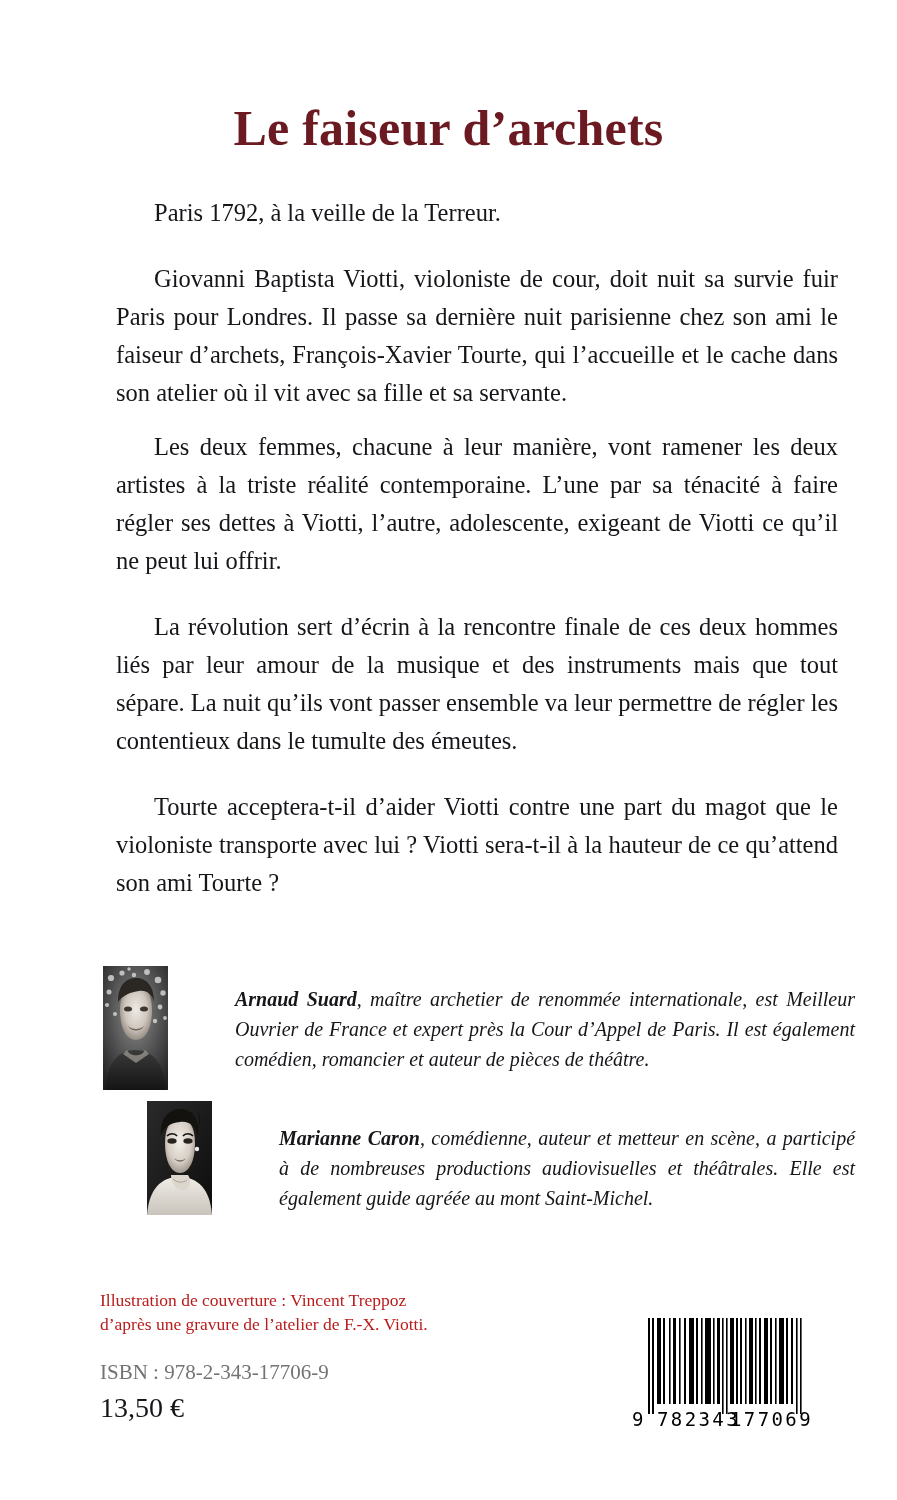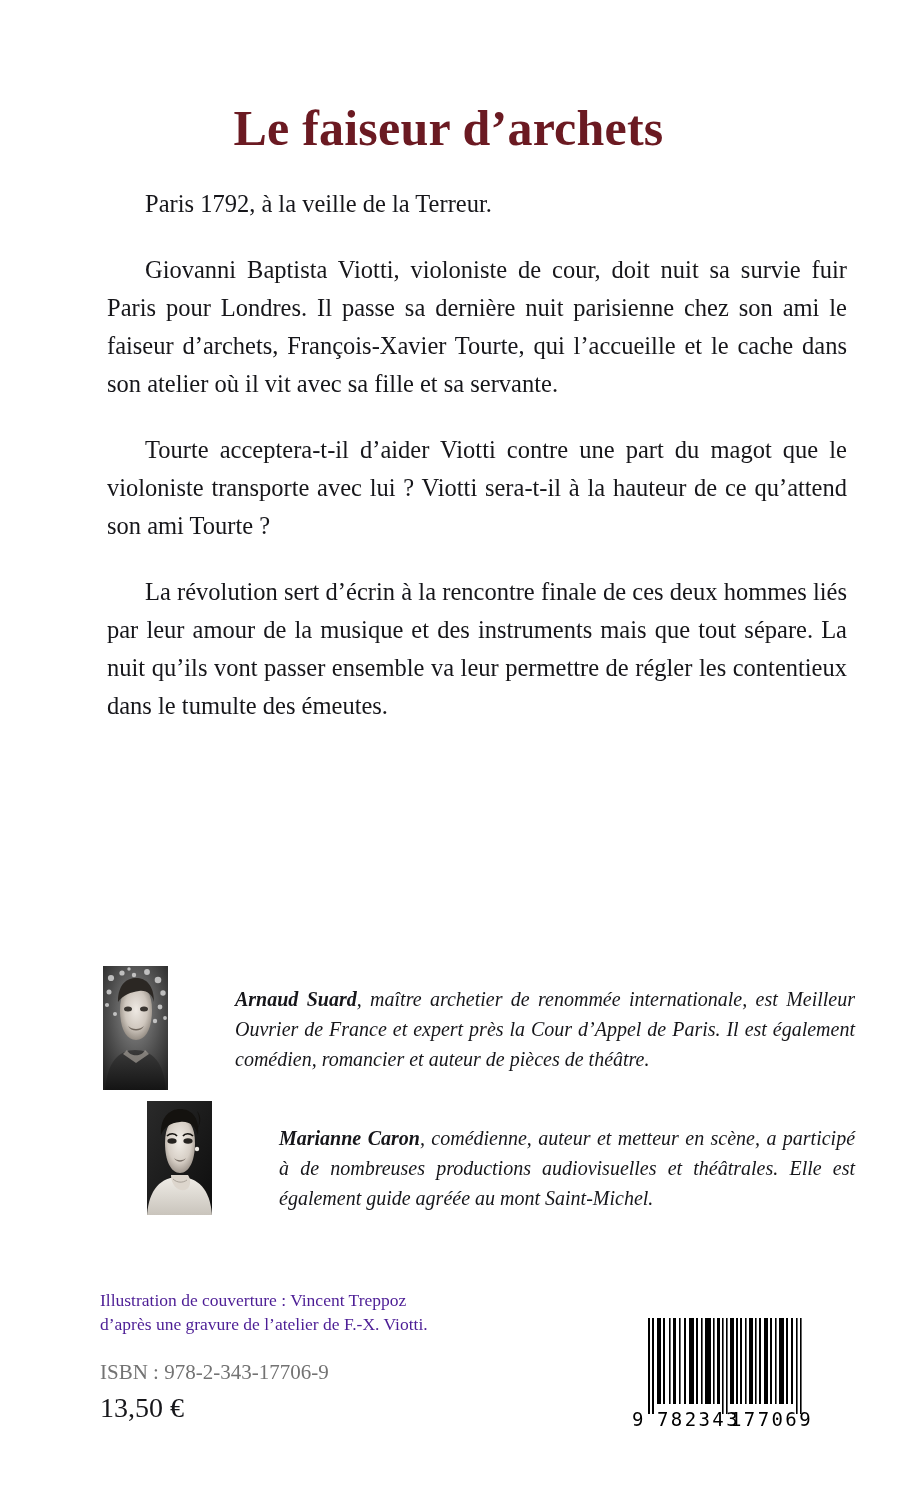--- a/index.html
+++ b/index.html
@@ -39,21 +39,21 @@
   }
 
   
   .blurb {
     position: absolute;
     top: 178px;
     left: 100px;
     width: 754px;
   }
   .blurb p {
-    margin: 7px;
+    margin: 16px;
     font-size: 24.5px;
     line-height: 38px;
     text-align: justify;
     text-indent: 38px;
     color: #16161a;
     hyphens: none;
   }
   .blurb p.gap-lg { margin-top: 28px; }
   .blurb p.gap-sm { margin-top: 0px; }
   .blurb p.noindent { text-indent: 38px; }
@@ -99,21 +99,21 @@
   }
 
   
   .credit {
     position: absolute;
     top: 1288px;
     left: 100px;
     width: 470px;
     font-size: 17.5px;
     line-height: 24px;
-    color: #4c1d95;
+    color: #b91c1c;
   }
   .isbn {
     position: absolute;
     top: 1358px;
     left: 100px;
     font-size: 21px;
     line-height: 28px;
     color: #737373;
   }
   .price {
@@ -139,22 +139,23 @@
 </head>
 <body>
 
 <div class="page">
 
   <h1 class="title">Le faiseur d’archets</h1>
 
   <div class="blurb">
     <p class="noindent">Paris 1792, à la veille de la Terreur.</p>
     <p class="gap-lg">Giovanni Baptista Viotti, violoniste de cour, doit nuit sa survie fuir Paris pour Londres. Il passe sa dernière nuit parisienne chez son ami le faiseur d’archets, François-Xavier Tourte, qui l’accueille et le cache dans son atelier où il vit avec sa fille et sa servante.</p>
+    <p class="gap-sm">Les deux femmes, chacune à leur manière, vont ramener les deux artistes à la triste réalité contemporaine. L’une par sa ténacité à faire régler ses dettes à Viotti, l’autre, adolescente, exigeant de Viotti ce qu’il ne peut lui offrir.</p>
+    <p class="gap-lg">La révolution sert d’écrin à la rencontre finale de ces deux hommes liés par leur amour de la musique et des instruments mais que tout sépare. La nuit qu’ils vont passer ensemble va leur permettre de régler les contentieux dans le tumulte des émeutes.</p>
     <p class="gap-lg">Tourte acceptera-t-il d’aider Viotti contre une part du magot que le violoniste transporte avec lui ? Viotti sera-t-il à la hauteur de ce qu’attend son ami Tourte ?</p>
-    <p class="gap-lg">La révolution sert d’écrin à la rencontre finale de ces deux hommes liés par leur amour de la musique et des instruments mais que tout sépare. La nuit qu’ils vont passer ensemble va leur permettre de régler les contentieux dans le tumulte des émeutes.</p>
   </div>
 
   <div class="authors">
 
     <div class="author-row r1">
       <div class="photo p1">
         <svg width="65" height="124" viewBox="0 0 65 124" aria-hidden="true">
           <defs>
             <radialGradient id="bkA" cx="50%" cy="38%" r="75%">
               <stop offset="0%" stop-color="#8f8f8f"></stop>

